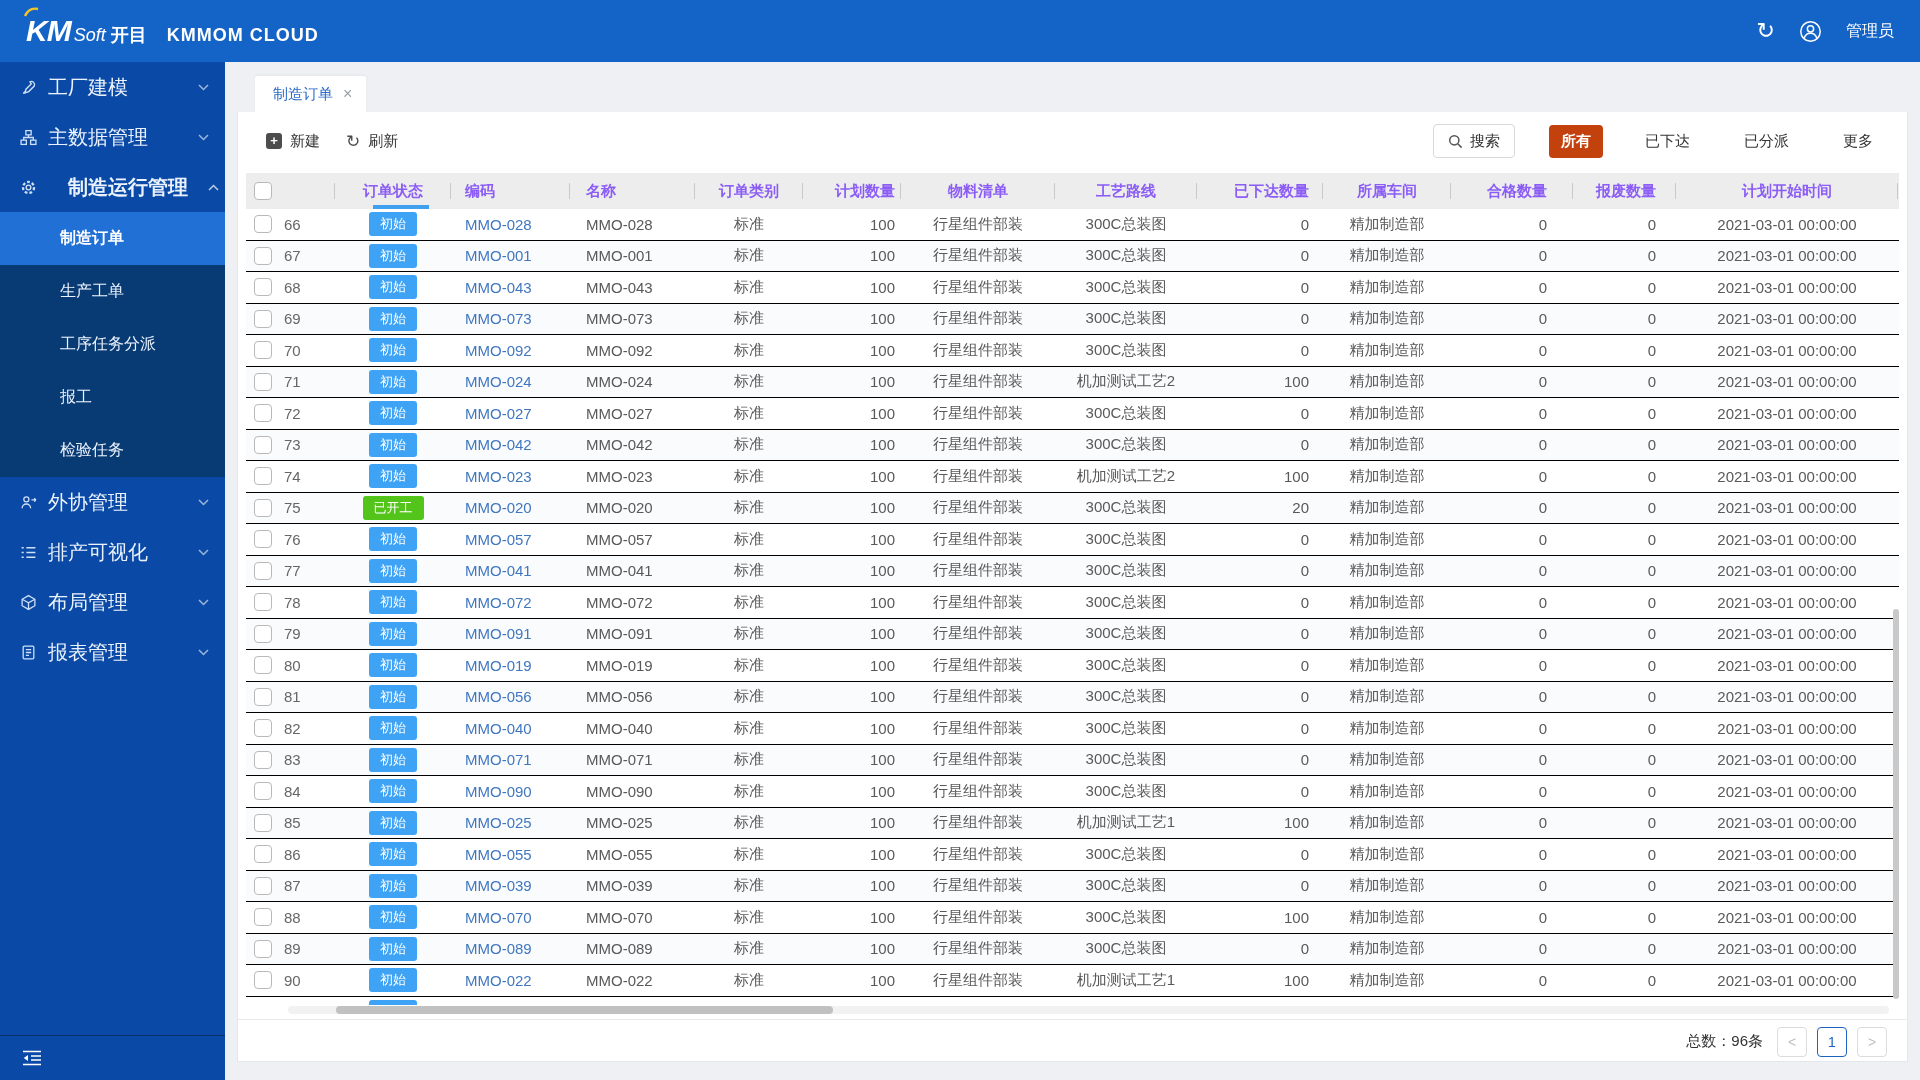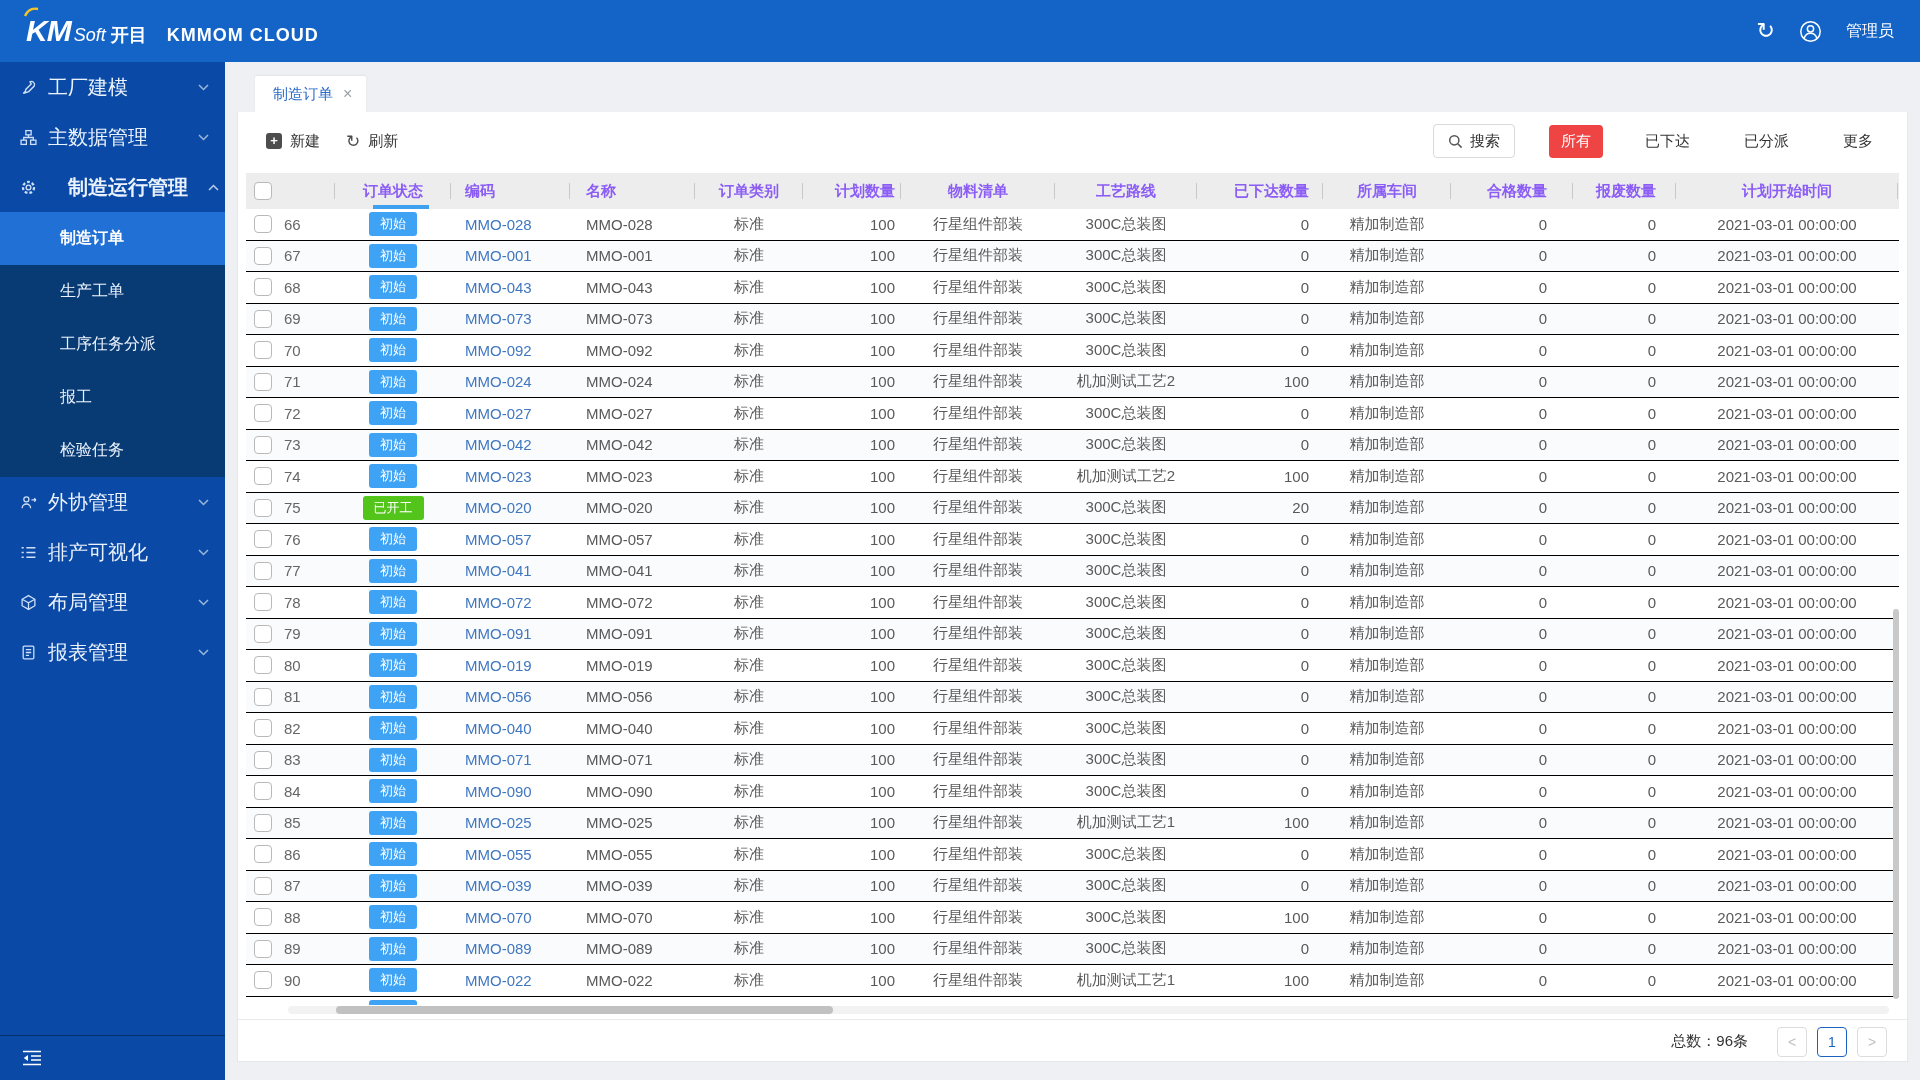--- a/index.html
+++ b/index.html
@@ -54,21 +54,21 @@
     background:none; border:none; cursor:pointer; font-family:inherit; }
   .icon-new { width:16px; height:16px; background:#4d4d4d; border-radius:3px; color:#fff;
     font-size:13px; line-height:15px; text-align:center; font-weight:700; }
   .icon-refresh { font-size:17px; color:#4d4d4d; font-family:"DejaVu Sans",sans-serif; }
   .toolbar-right { display:flex; align-items:center; gap:30px; }
   .search-btn { display:flex; align-items:center; gap:7px; height:34px; padding:0 14px;
     border:1px solid #d9d9d9; border-radius:4px; background:#fff; font-size:15px; color:#333;
     cursor:pointer; font-family:inherit; margin-right:4px; }
   .filter-btn { font-size:15px; color:#333; background:none; border:none; padding:7px 12px;
     border-radius:4px; cursor:pointer; font-family:inherit; }
-  .filter-btn.active { background:#ef4444; color:#fff; }
+  .filter-btn.active { background:#c2410c; color:#fff;font-weight:bold; }
 
   
   .table { position:relative; margin:3px 8px 0 8px; }
   .thead { position:relative; display:flex; height:36px; background:#ededed; align-items:center; }
   .th { position:relative; height:36px; display:flex; align-items:center; font-size:15px;
     font-weight:700; color:#8b5cf6; }
   .th:not(.col-check)::after { content:""; position:absolute; right:0; top:10px; width:1px;
     height:16px; background:#c9c9c9; }
   .sort-bar { position:absolute; left:127px; bottom:0; width:56px; height:4px; background:#3fa0f0; }
   .tbody { height:796px; overflow:hidden; }
@@ -101,21 +101,21 @@
 
   .hscroll { position:relative; height:9px; margin-top:0; }
   .hscroll .track { position:absolute; left:42px; right:10px; top:1px; height:8px; background:#f2f2f2; border-radius:4px; }
   .hscroll .hthumb { position:absolute; left:90px; top:1px; width:497px; height:8px; background:#c1c1c1; border-radius:4px; cursor:pointer; }
   .vscroll { position:absolute; right:0; top:36px; width:7px; height:796px; }
   .vthumb { position:absolute; right:0; top:400px; width:6px; height:390px; background:#c9c9c9; border-radius:3px; cursor:pointer; }
 
   
   .pagebar { height:44px; margin-top:5px; border-top:1px solid #e9e9e9; display:flex;
     align-items:center; justify-content:flex-end; gap:10px; padding-right:20px; }
-  .total { font-size:15px; color:#333; margin-right:19px; }
+  .total { font-size:15px; color:#333; margin-right:4px; }
   .pg { width:30px; height:30px; border:1px solid #dcdcdc; border-radius:4px; background:#fff;
     display:flex; align-items:center; justify-content:center; font-size:14px; color:#bfbfbf;
     cursor:pointer; font-family:inherit; }
   .pg.current { border-color:#1d64c0; color:#1d64c0; }
   svg { display:block; }
 </style>
 </head>
 <body>
 
 <div class="app">

